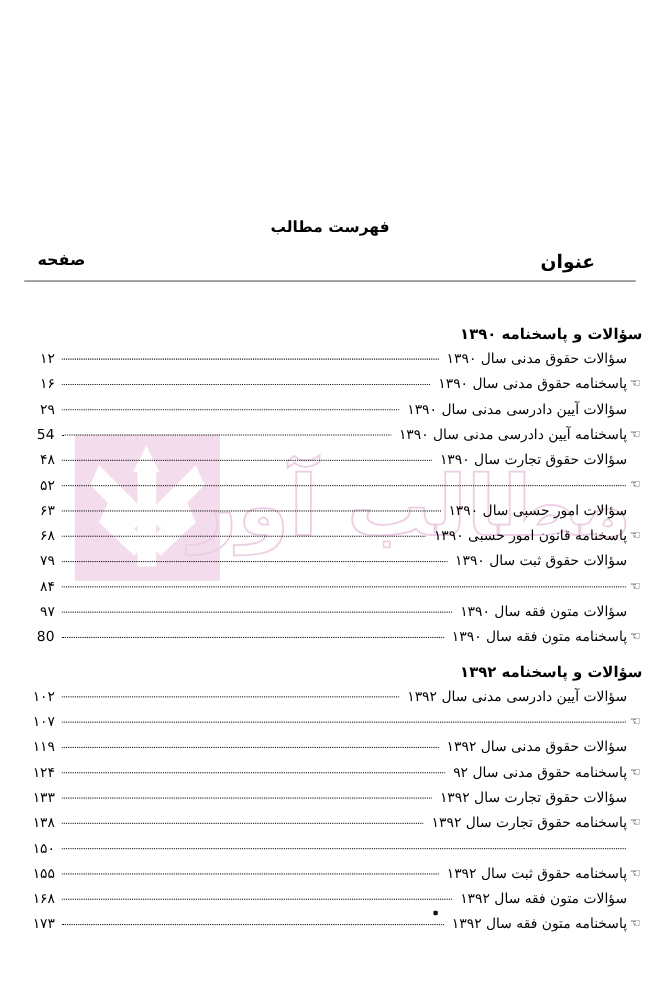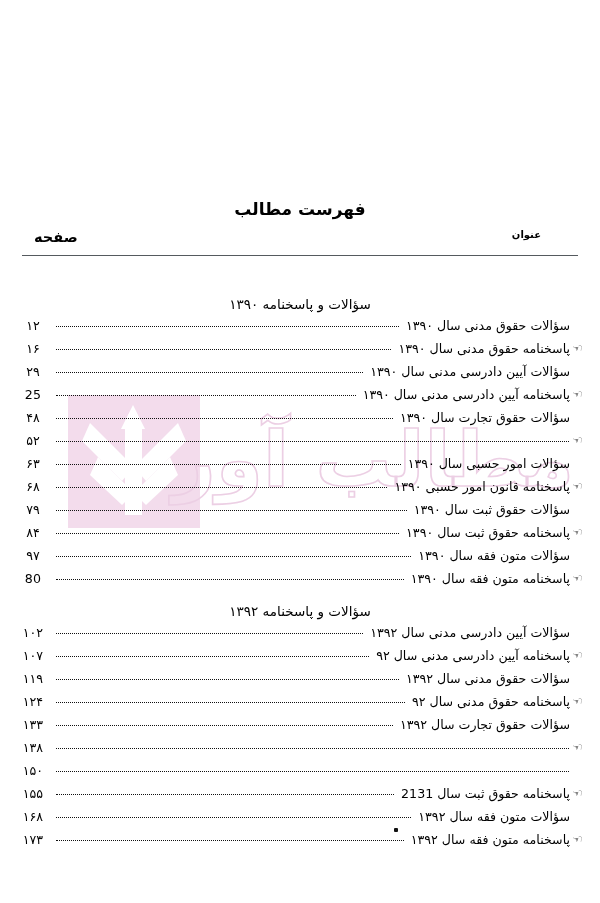--- a/index.html
+++ b/index.html
@@ -72,37 +72,37 @@
     inset: 0;
     z-index: 2;
   }
 
   .doc-title {
     position: absolute;
     top: 199px;
     left: 0;
     right: 0;
     text-align: center;
-    font-size: 17px;
+    font-size: 14px;
     font-weight: 700;
     letter-spacing: 0.5px;
   }
 
   .col-head {
     position: absolute;
     top: 229px;
     left: 24px;
     right: 24px;
     height: 22px;
   }
   .col-head .right-label {
     position: absolute;
     right: 35px;
     top: 0;
-    font-size: 10px;
+    font-size: 17px;
     font-weight: 700;
   }
   .col-head .left-label {
     position: absolute;
     left: 10px;
     top: 0;
     font-size: 14.5px;
     font-weight: 700;
   }
   .head-rule {
@@ -116,23 +116,22 @@
 
   
   .toc {
     position: absolute;
     top: 292px;
     left: 16px;
     right: 16px;
   }
   .section { margin: 0; }
   .section-title {
-    text-align: center;
     font-size: 13.5px;
-    font-weight: 400;
+    font-weight: 700;
     padding: 4px 0 6px 0;
     letter-spacing: 0.2px;
   }
   .section + .section .section-title { padding-top: 9px; }
 
   .entry {
     display: flex;
     align-items: baseline;
     flex-direction: row;
     height: 23px;
@@ -167,21 +166,21 @@
     content: "";
     position: absolute;
     left: 0;
     right: 0;
     bottom: 3px;
     border-bottom: 1.6px dotted #111;
   }
   .entry .page-num {
     flex: 0 0 auto;
     min-width: 34px;
-    text-align: center;
+    text-align: right;
     direction: rtl;
     padding-right: 4px;
     letter-spacing: 0.3px;
   }
 
   .foot-dot {
     position: absolute;
     left: 394px;
     top: 828px;
     width: 4px;
@@ -239,21 +238,21 @@
           <div class="entry">
             <span class="marker empty">☜</span>
             <span class="title">سؤالات آیین دادرسی مدنی سال ۱۳۹۰</span>
             <span class="leader"></span>
             <span class="page-num">۲۹</span>
           </div>
           <div class="entry">
             <span class="marker">☜</span>
             <span class="title">پاسخنامه آیین دادرسی مدنی سال ۱۳۹۰</span>
             <span class="leader"></span>
-            <span class="page-num">25</span>
+            <span class="page-num">54</span>
           </div>
           <div class="entry">
             <span class="marker empty">☜</span>
             <span class="title">سؤالات حقوق تجارت سال ۱۳۹۰</span>
             <span class="leader"></span>
             <span class="page-num">۴۸</span>
           </div>
           <div class="entry">
             <span class="marker">☜</span>
             <span class="leader"></span>
@@ -272,21 +271,20 @@
             <span class="page-num">۶۸</span>
           </div>
           <div class="entry">
             <span class="marker empty">☜</span>
             <span class="title">سؤالات حقوق ثبت سال ۱۳۹۰</span>
             <span class="leader"></span>
             <span class="page-num">۷۹</span>
           </div>
           <div class="entry">
             <span class="marker">☜</span>
-            <span class="title">پاسخنامه حقوق ثبت سال ۱۳۹۰</span>
             <span class="leader"></span>
             <span class="page-num">۸۴</span>
           </div>
           <div class="entry">
             <span class="marker empty">☜</span>
             <span class="title">سؤالات متون فقه سال ۱۳۹۰</span>
             <span class="leader"></span>
             <span class="page-num">۹۷</span>
           </div>
           <div class="entry">
@@ -299,21 +297,20 @@
         <div class="section">
           <div class="section-title">سؤالات و پاسخنامه ۱۳۹۲</div>
           <div class="entry">
             <span class="marker empty">☜</span>
             <span class="title">سؤالات آیین دادرسی مدنی سال ۱۳۹۲</span>
             <span class="leader"></span>
             <span class="page-num">۱۰۲</span>
           </div>
           <div class="entry">
             <span class="marker">☜</span>
-            <span class="title">پاسخنامه آیین دادرسی مدنی سال ۹۲</span>
             <span class="leader"></span>
             <span class="page-num">۱۰۷</span>
           </div>
           <div class="entry">
             <span class="marker empty">☜</span>
             <span class="title">سؤالات حقوق مدنی سال ۱۳۹۲</span>
             <span class="leader"></span>
             <span class="page-num">۱۱۹</span>
           </div>
           <div class="entry">
@@ -323,31 +320,32 @@
             <span class="page-num">۱۲۴</span>
           </div>
           <div class="entry">
             <span class="marker empty">☜</span>
             <span class="title">سؤالات حقوق تجارت سال ۱۳۹۲</span>
             <span class="leader"></span>
             <span class="page-num">۱۳۳</span>
           </div>
           <div class="entry">
             <span class="marker">☜</span>
+            <span class="title">پاسخنامه حقوق تجارت سال ۱۳۹۲</span>
             <span class="leader"></span>
             <span class="page-num">۱۳۸</span>
           </div>
           <div class="entry">
             <span class="marker empty">☜</span>
             <span class="leader"></span>
             <span class="page-num">۱۵۰</span>
           </div>
           <div class="entry">
             <span class="marker">☜</span>
-            <span class="title">پاسخنامه حقوق ثبت سال 2131</span>
+            <span class="title">پاسخنامه حقوق ثبت سال ۱۳۹۲</span>
             <span class="leader"></span>
             <span class="page-num">۱۵۵</span>
           </div>
           <div class="entry">
             <span class="marker empty">☜</span>
             <span class="title">سؤالات متون فقه سال ۱۳۹۲</span>
             <span class="leader"></span>
             <span class="page-num">۱۶۸</span>
           </div>
           <div class="entry">

